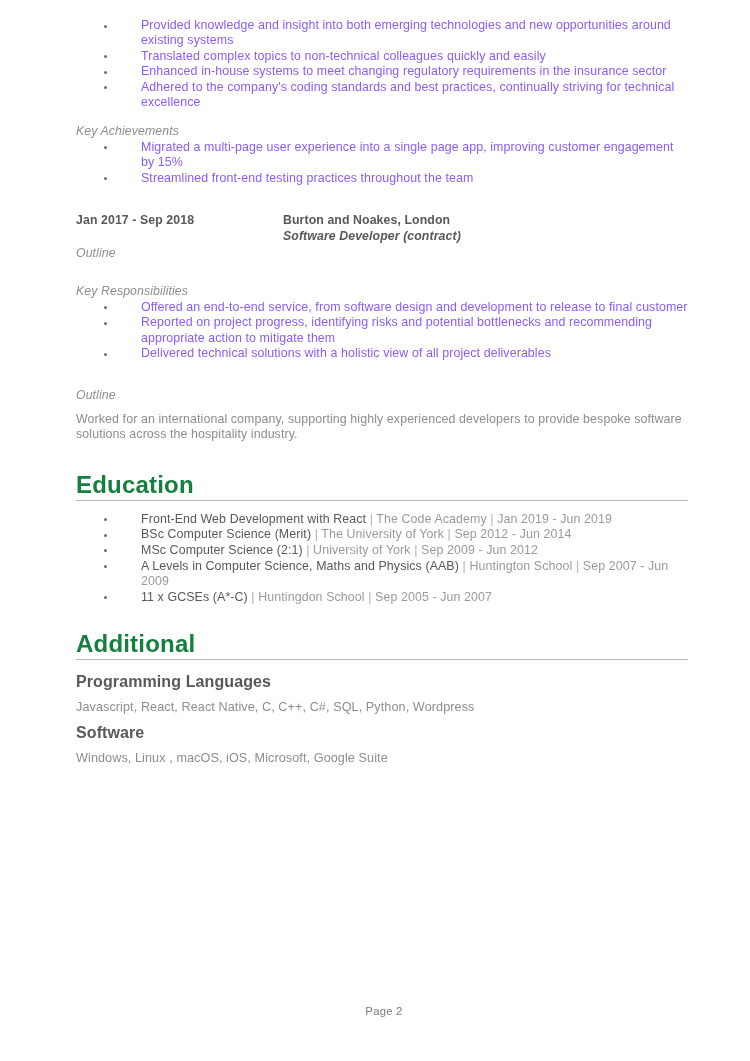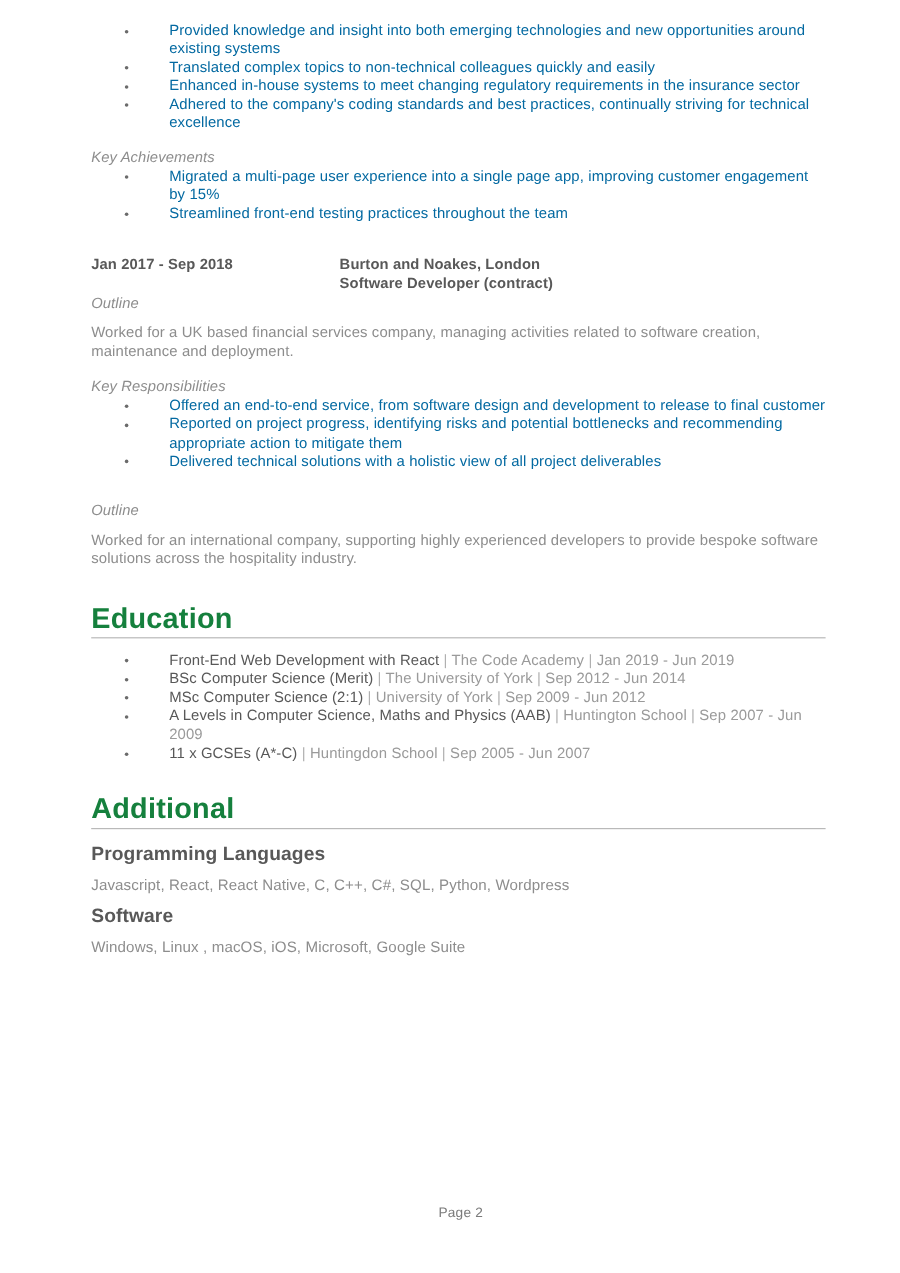--- a/index.html
+++ b/index.html
@@ -40,21 +40,21 @@
   
   ul.bullets {
     list-style: none;
     margin: 0;
     padding: 0;
   }
   ul.bullets > li {
     position: relative;
     padding-left: 65px;
     margin: 0 0 0 0;
-    color: #0369a1;
+    color: #8b5cf6;
     font-size: 12.4px;
     line-height: 15.4px;
     letter-spacing: 0.1px;
   }
   ul.bullets > li::before {
     content: "";
     position: absolute;
     left: 28px;
     top: 6.5px;
     width: 3px;
@@ -77,21 +77,21 @@
     line-height: 16px;
   }
   .entry-right {
     flex: 1 1 auto;
     color: #585858;
     font-weight: bold;
     font-size: 12.3px;
     letter-spacing: 0.1px;
     line-height: 16px;
   }
-  .entry-right .line2 { display: block; }
+  .entry-right .line2 { display: block; font-style: italic; }
   .gap-sm { height: 9px; }
   .gap-md { height: 14px; }
   .gap-xl { height: 26px; }
   .para { margin: 0; }
   
   .section-head {
     color: #15803d;
     font-size: 24px;
     font-weight: bold;
     letter-spacing: 0.2px;
@@ -182,21 +182,20 @@
   <div class="entry-head">
     <div class="entry-dates">Jan 2017 - Sep 2018</div>
     <div class="entry-right">
       <span>Burton and Noakes, London</span>
       <span class="line2">Software Developer (contract)</span>
     </div>
   </div>
 
   <div class="italic-sub">Outline</div>
   <div class="gap-sm"></div>
-  <p class="body-text para">Worked for a UK based financial services company, managing activities related to software creation, maintenance and deployment.</p>
 
   <div class="gap-md"></div>
 
   <div class="italic-sub">Key Responsibilities</div>
 
   <ul class="bullets">
     <li>Offered an end-to-end service, from software design and development to release to final customer</li>
     <li>Reported on project progress, identifying risks and potential bottlenecks and recommending appropriate action to mitigate them</li>
     <li>Delivered technical solutions with a holistic view of all project deliverables</li>
   </ul>

